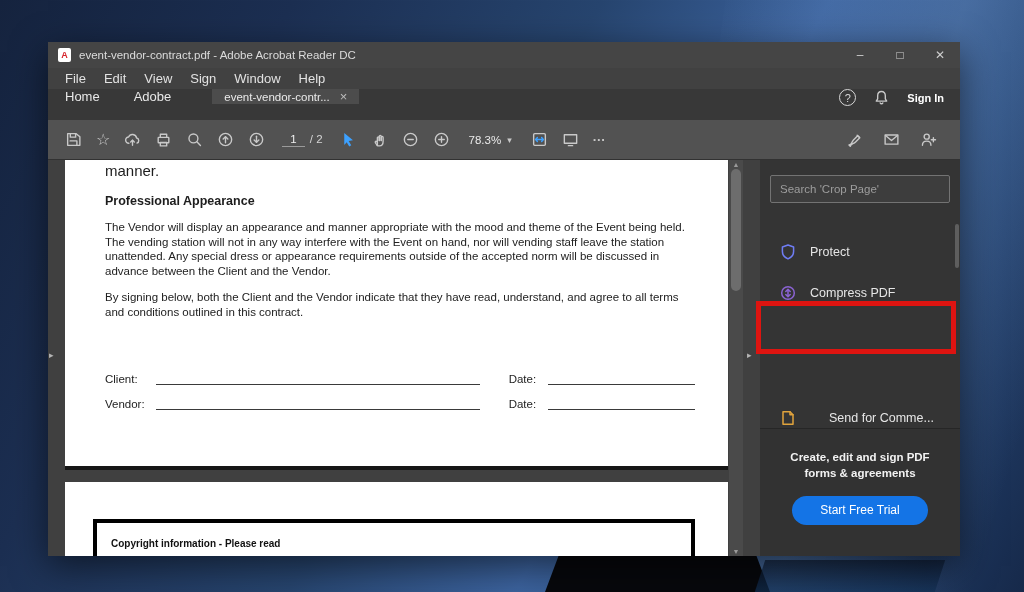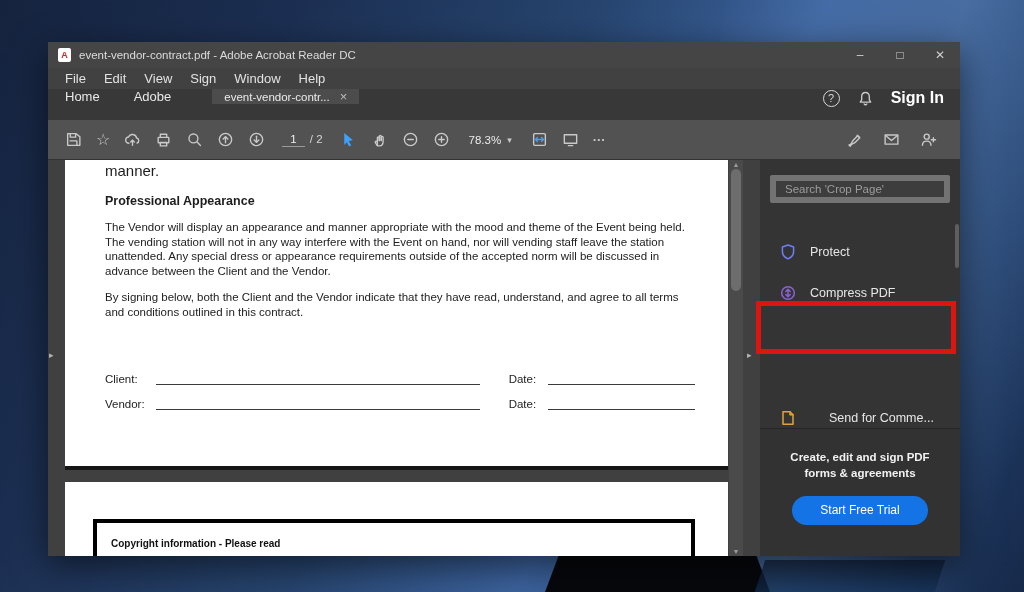--- a/index.html
+++ b/index.html
@@ -33,21 +33,21 @@
   .win-btns { margin-left:auto; display:flex; height:100%; }
   .win-btn { width:40px; display:flex; align-items:center; justify-content:center; color:#cfcfcf; font-size:12px; cursor:default; }
   .menubar { height:21px; background:#414141; display:flex; align-items:center; padding-left:8px; flex:0 0 auto; }
   .menu-item { color:#e2e2e2; font-size:13px; padding:0 9px; line-height:21px; }
   .tabbar { height:31px; background:#383838; display:flex; align-items:flex-start; flex:0 0 auto; }
   .tab { display:flex; align-items:center; padding:0 17px; color:#e8e8e8; font-size:13px; }
   .doc-tab { background:#4c4c4c; font-size:11.5px; color:#eaeaea; padding:0 12px; margin-left:24px; display:flex; align-items:center; gap:10px; }
   .doc-tab .x { color:#bdbdbd; font-size:13px; }
   .tab-right { margin-left:auto; display:flex; align-items:center; gap:17px; padding-right:16px; }
   .help-circle { width:17px; height:17px; border:1.4px solid #d8d8d8; border-radius:50%; color:#d8d8d8; font-size:11px; display:flex; align-items:center; justify-content:center; }
-  .signin { color:#ffffff; font-size:16px; font-weight:600; }
+  .signin { color:#ffffff; font-size:11px; font-weight:600; }
 
   .toolbar { height:40px; background:#525252; border-bottom:1px solid #323232; display:flex; align-items:center; padding:0 12px; gap:4px; flex:0 0 auto; }
   .tbtn { padding:4px 5px; display:flex; align-items:center; justify-content:center; border-radius:2px; }
   .ic { width:17px; height:17px; stroke:#c9c9c9; fill:none; stroke-width:1.3; stroke-linecap:round; stroke-linejoin:round; }
   .glyph { color:#c9c9c9; font-size:16px; line-height:1; }
   .pagebox { display:flex; align-items:baseline; gap:5px; margin:0 8px; }
   .pagenum { color:#efefef; font-size:11.5px; border-bottom:1px solid #9a9a9a; padding:1px 8px; }
   .pagetotal { color:#d5d5d5; font-size:11.5px; }
   .zoom { display:flex; align-items:center; gap:6px; margin:0 10px; color:#eaeaea; font-size:11.5px; }
   .zoom .caret { font-size:9px; color:#c9c9c9; }
@@ -74,21 +74,21 @@
   .v-scroll { position:absolute; top:0; right:17px; width:14px; height:100%; background:#4a4a4a; }
   .v-scroll .arr { position:absolute; left:0; width:14px; text-align:center; color:#9a9a9a; font-size:7px; }
   .v-thumb { position:absolute; left:2px; top:9px; width:10px; height:122px; background:#6d6d6d; border-radius:5px; }
   .panel-toggle { position:absolute; top:188px; width:10px; height:14px; color:#b5b5b5; font-size:9px; line-height:14px; }
   .panel-toggle.left { left:1px; }
   .panel-toggle.right { right:3px; }
 
   
   .sidebar { width:200px; background:#343434; position:relative; overflow:hidden; }
   .searchbox { position:absolute; left:10px; top:15px; width:180px; height:28px;
-    background:#3d3d3d; border:6px solid #737373; border-radius:2px; color:#9d9d9d;
+    background:#3d3d3d; border:1px solid #737373; border-radius:2px; color:#9d9d9d;
     font-size:11.5px; padding:0 9px; font-family:"Liberation Sans", sans-serif; }
   .searchbox::placeholder { color:#9d9d9d; opacity:1; }
   .tool-item { position:absolute; left:0; width:100%; height:40px; display:flex; align-items:center; gap:13px; padding-left:19px; color:#e6e6e6; font-size:12.5px; }
   .tool-item.hl { background:#474747; height:44px; }
   .tic { width:18px; height:18px; fill:none; stroke-width:1.5; stroke-linecap:round; stroke-linejoin:round; flex:0 0 auto; }
   .side-scroll { position:absolute; right:1px; top:64px; width:4px; height:44px; background:#5e5e5e; border-radius:2px; }
   .promo { position:absolute; left:0; bottom:0; width:100%; height:128px; background:#323232; border-top:1px solid #262626; text-align:center; z-index:3; }
   .promo-text { margin-top:21px; color:#f2f2f2; font-size:11.5px; font-weight:bold; line-height:15.5px; }
   .cta-btn { margin-top:15px; display:inline-block; width:136px; height:29px; line-height:29px; border:none; border-radius:15px; background:#1474e6; color:#ffffff; font-size:12px; font-family:"Liberation Sans", sans-serif; }
 

